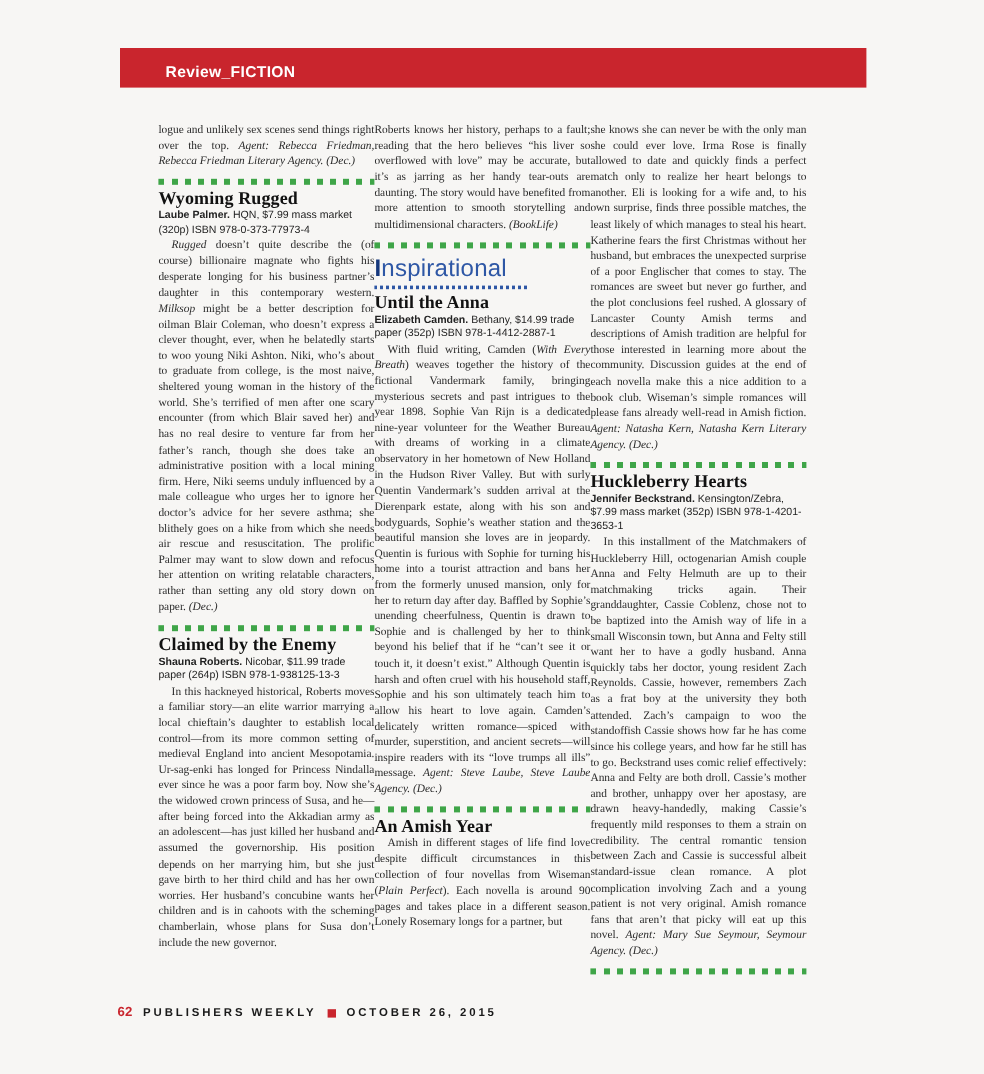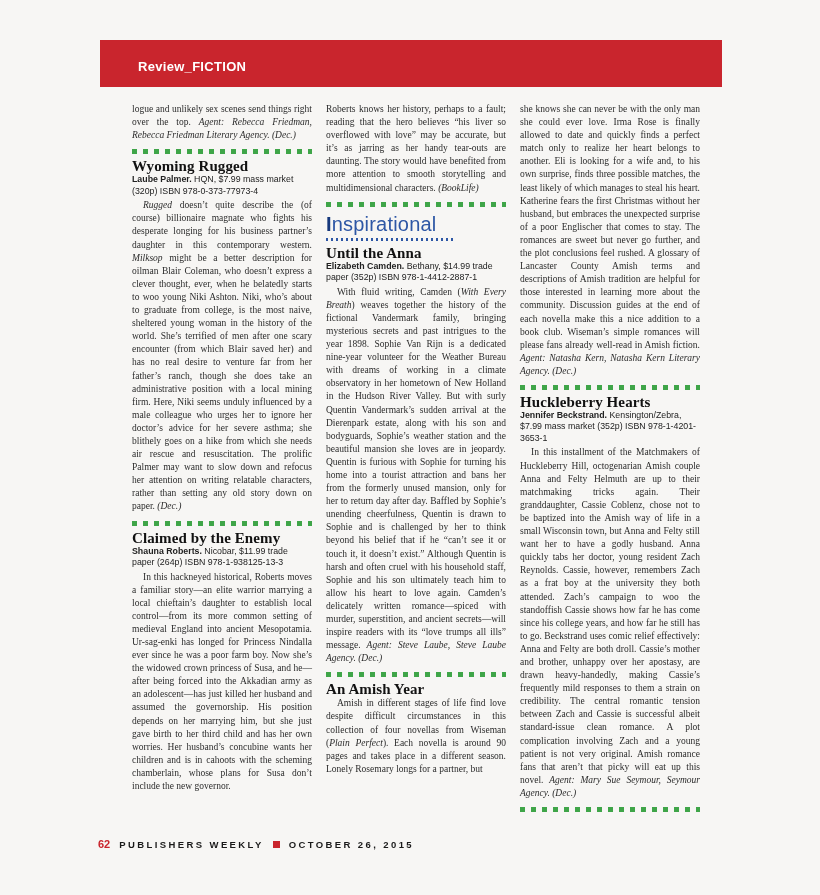--- a/index.html
+++ b/index.html
@@ -13,31 +13,31 @@
   html,body{width:820px;height:895px;}
   body{
     background:#f7f6f4;
     font-family:"Liberation Serif", serif;
     color:var(--ink);
     position:relative;
     overflow:hidden;
   }
   .page{position:absolute;inset:0;}
   .header-bar{
-    position:absolute;left:100px;top:40px;width:622px;height:47px;
+    position:absolute;left:100px;top:40px;width:622px;height:33px;
     background:var(--red);
     display:flex;align-items:center;padding:6px 0 0 38px;
   }
   .header-label{
     font-family:"Liberation Sans", sans-serif;
     font-weight:bold;font-size:13px;color:#fff;letter-spacing:.3px;
   }
   .columns{
     position:absolute;left:132px;top:103px;width:568px;
-    display:flex;gap:14px;
+    display:flex;
   }
   .col{width:180px;}
   .body-text{
     font-size:9.5px;line-height:13.1px;text-align:justify;
     margin:0;
   }
   .body-text.indent{text-indent:11px;}
   .it{font-style:italic;}
   .divider{
     height:5px;margin:7px 0 6px;

